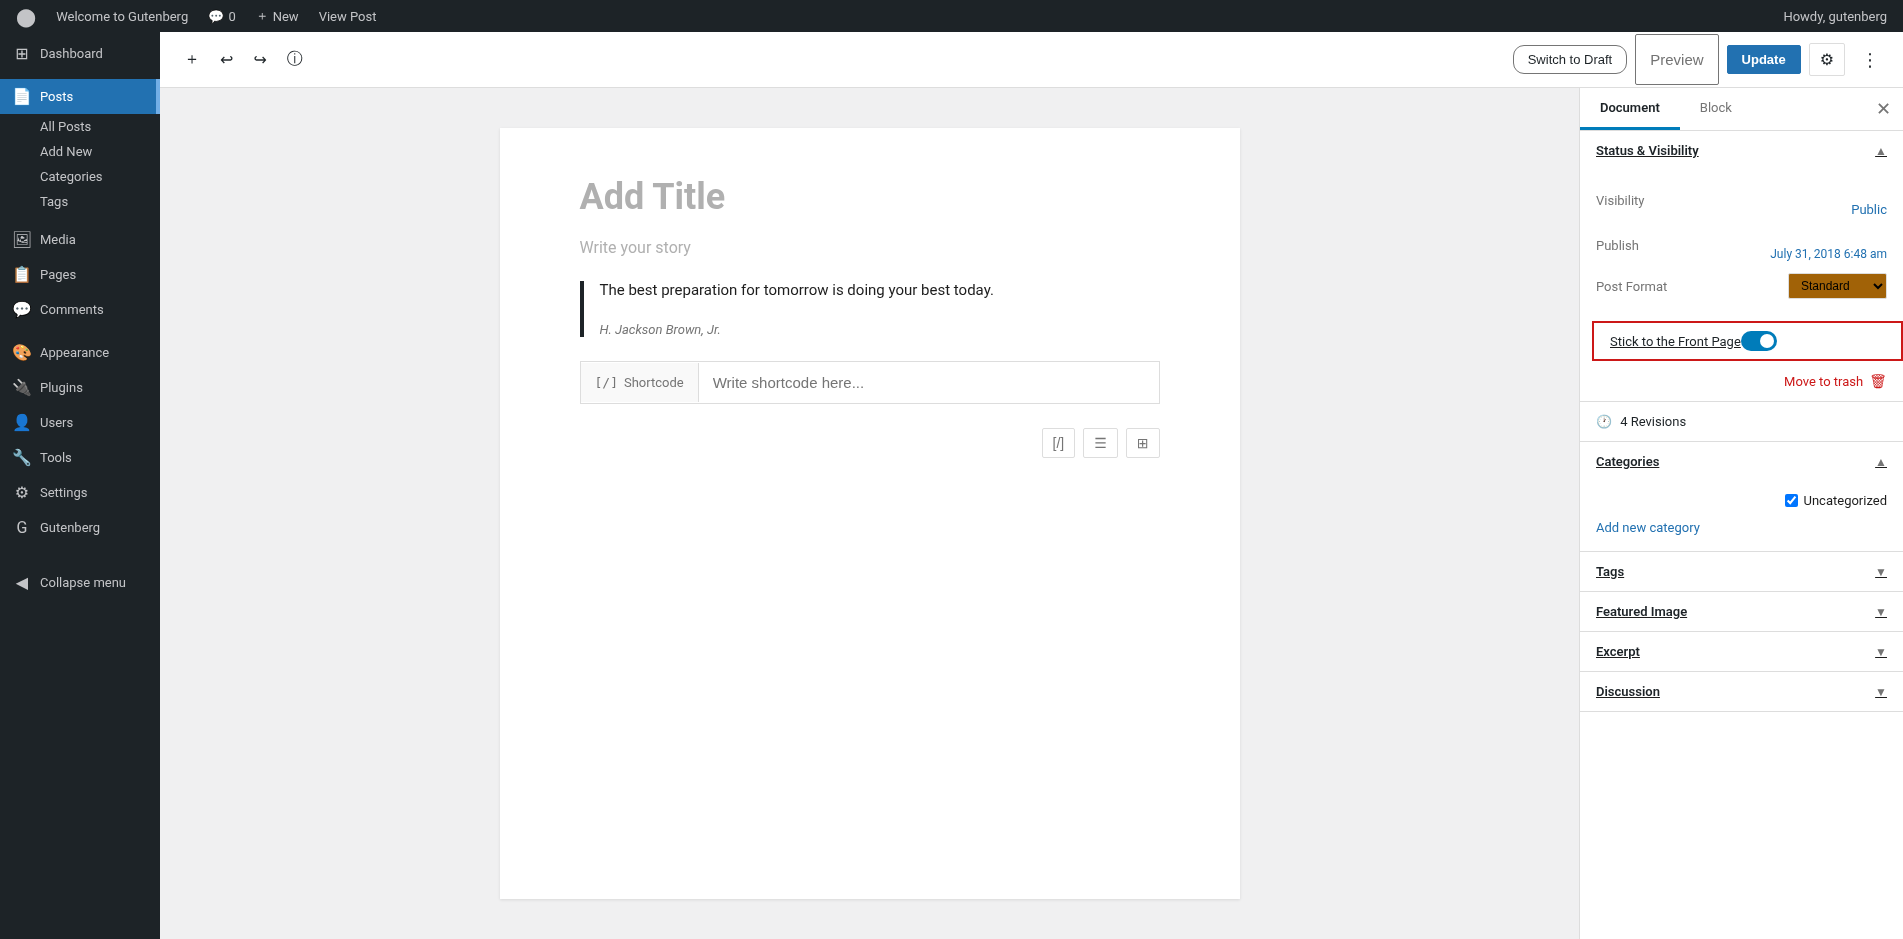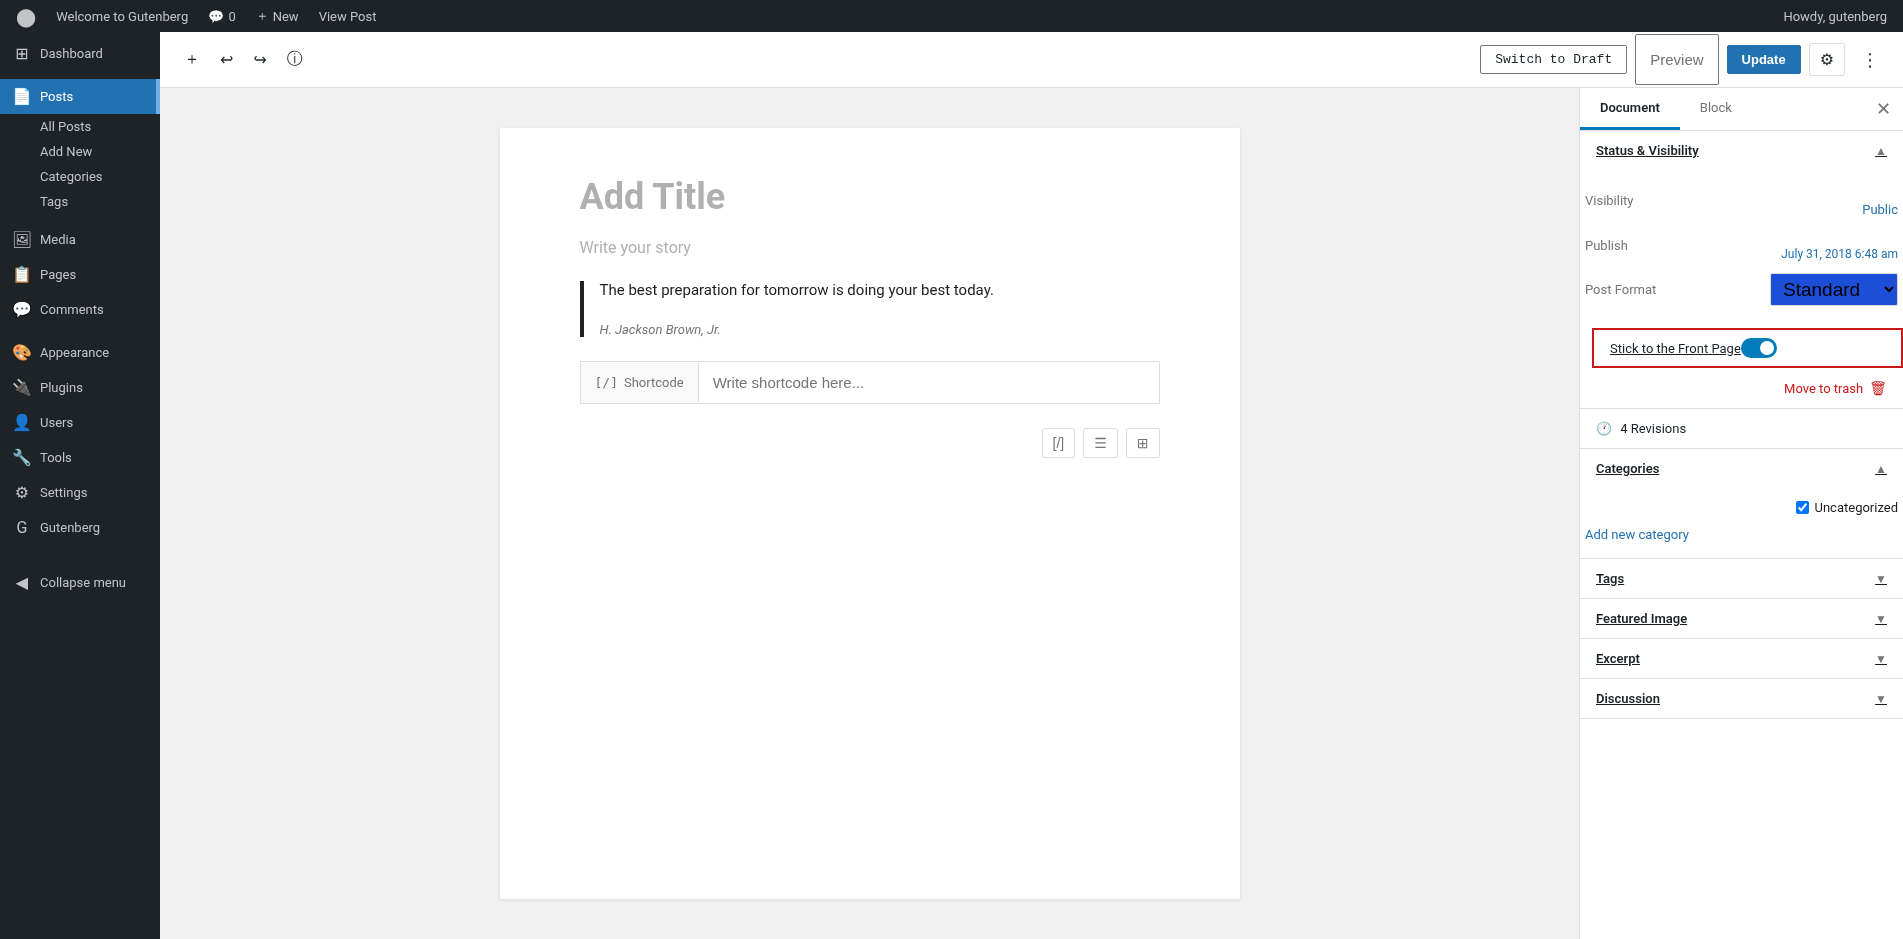--- a/index.html
+++ b/index.html
@@ -97,24 +97,23 @@
       color: #1d2327;
       font-size: 16px;
     }
     .toolbar-spacer { flex: 1; }
     .toolbar-right { display: flex; align-items: center; gap: 8px; }
     .btn-switch-draft {
       background: #fff;
       border: 1px solid #757575;
       color: #1d2327;
       padding: 6px 14px;
-      border-radius: 2px;
-      cursor: pointer;
-      font-size: 13px;
-      font-family: Liberation Mono, monospace;
+      border-radius: 11px;
+      cursor: pointer;
+      font-size: 13px;
     }
     .btn-preview {
       background: #fff;
       border: 1px solid #757575;
       color: #737373;
       padding: 16px 14px;
       border-radius: 2px;
       cursor: pointer;
       font-size: 15px;
     }
@@ -287,37 +286,37 @@
       cursor: pointer;
       text-decoration: underline;
     }
     .panel-section-header h3 {
       font-size: 13px;
       font-weight: 600;
       color: #1d2327;
     }
     .panel-section-header .chevron { color: #757575; font-size: 12px; }
     .panel-section-body {
-      padding: 8px 5px 16px;
+      padding: 8px 16px 16px;
     }
     .panel-row {
       display: flex;
       align-items: center;
       justify-content: space-between;
       padding: 6px 0;
       font-size: 13px;
     }
     .panel-row label { color: #757575; }
     .panel-row a { color: #2271b1; text-decoration: none; font-size: 13px; margin-top: 18px; }
     .panel-row select {
       border: 1px solid #ddd;
       padding: 4px 20px 4px 8px;
       border-radius: 2px;
-      font-size: 19px;
-      background: #1d4ed8;
+      font-size: 12px;
+      background: #a16207;
       cursor: pointer;
       appearance: auto;
     }
 
     
     .stick-row {
       display: flex;
       align-items: center;
       justify-content: flex-start;
       padding: 8px 16px;

